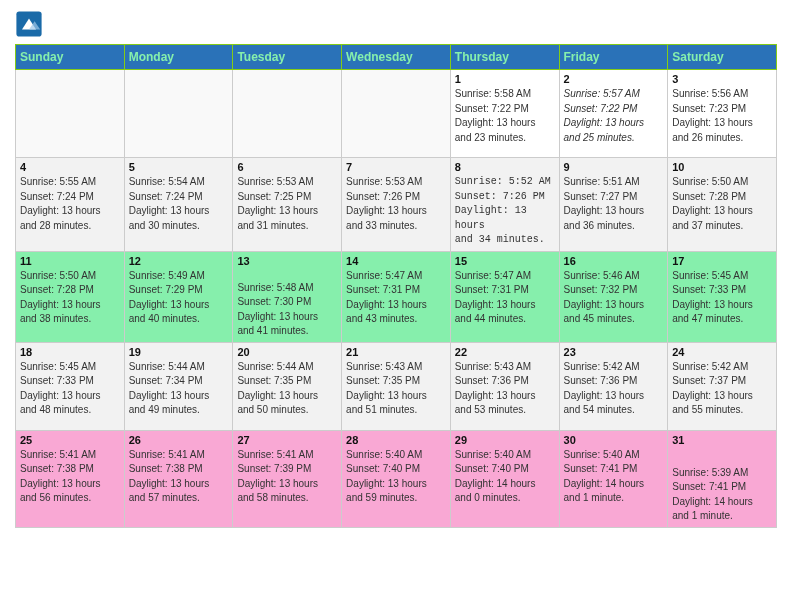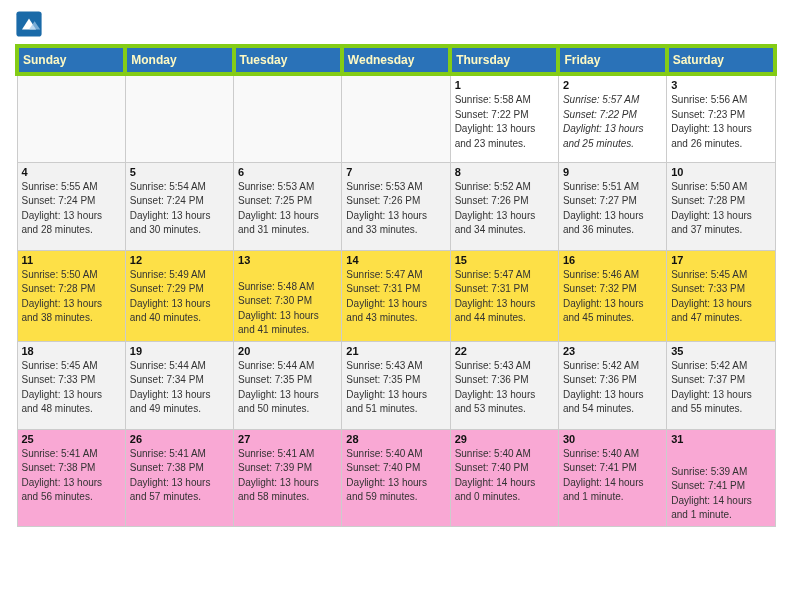--- a/index.html
+++ b/index.html
@@ -57,26 +57,26 @@
       font-size: 13px;
       color: #333;
       margin-top: 2px;
     }
     .calendar {
       width: 100%;
       border-collapse: collapse;
     }
     .calendar th {
       background-color: #2a72b8;
-      color: #fef9c3;
+      color: #86efac;
       font-size: 12px;
       font-weight: bold;
       padding: 5px 4px;
       text-align: left;
-      border: 4px solid #84cc16;
+      border: 1px solid #84cc16;
     }
     .calendar td {
       vertical-align: top;
       border: 1px solid #ccc;
       padding: 3px 4px;
       font-size: 9.5px;
       color: #222;
       width: 14.28%;
       height: 88px;
       background: #fff;
@@ -96,21 +96,21 @@
       line-height: 1.45;
     }
     tr:nth-child(odd) td:not(.empty) {
       background: #fff;
     }
     tr:nth-child(even) td:not(.empty) {
       background: #f2f2f2;
     }
     .calendar tbody tr:nth-child(1) td { background: #fff; }
     .calendar tbody tr:nth-child(2) td { background: #f2f2f2; }
-    .calendar tbody tr:nth-child(3) td { background: #fde047; }
+    .calendar tbody tr:nth-child(3) td { background: #86efac; }
     .calendar tbody tr:nth-child(4) td { background: #f2f2f2; }
     .calendar tbody tr:nth-child(5) td { background: #f9a8d4; }
     td.empty { background: #f9f9f9 !important; }
   </style>
 </head>
 <body>
 
 <div class="page">
   <div class="header">
     <div class="logo">
@@ -194,21 +194,21 @@
           </td>
           <td>
             <div class="day-num">7</div>
             <div class="day-info" style="white-space: pre-line;">Sunrise: 5:53 AM
 Sunset: 7:26 PM
 Daylight: 13 hours
 and 33 minutes.</div>
           </td>
           <td>
             <div class="day-num">8</div>
-            <div class="day-info" style="white-space: pre-line;">Sunrise: 5:52 AM
+            <div class="day-info" style="white-space: pre-line; font-family: Liberation Mono, monospace;">Sunrise: 5:52 AM
 Sunset: 7:26 PM
 Daylight: 13 hours
 and 34 minutes.</div>
           </td>
           <td>
             <div class="day-num">9</div>
             <div class="day-info" style="white-space: pre-line;">Sunrise: 5:51 AM
 Sunset: 7:27 PM
 Daylight: 13 hours
 and 36 minutes.</div>
@@ -309,21 +309,21 @@
 and 53 minutes.</div>
           </td>
           <td>
             <div class="day-num">23</div>
             <div class="day-info" style="white-space: pre-line;">Sunrise: 5:42 AM
 Sunset: 7:36 PM
 Daylight: 13 hours
 and 54 minutes.</div>
           </td>
           <td>
-            <div class="day-num">35</div>
+            <div class="day-num">24</div>
             <div class="day-info" style="white-space: pre-line;">Sunrise: 5:42 AM
 Sunset: 7:37 PM
 Daylight: 13 hours
 and 55 minutes.</div>
           </td>
         </tr>
         <tr>
           <td>
             <div class="day-num">25</div>
             <div class="day-info" style="white-space: pre-line;">Sunrise: 5:41 AM

